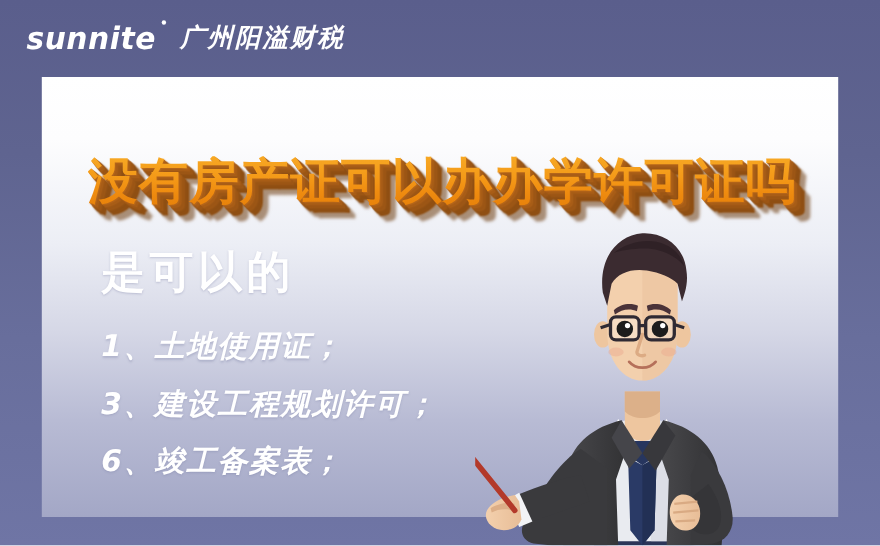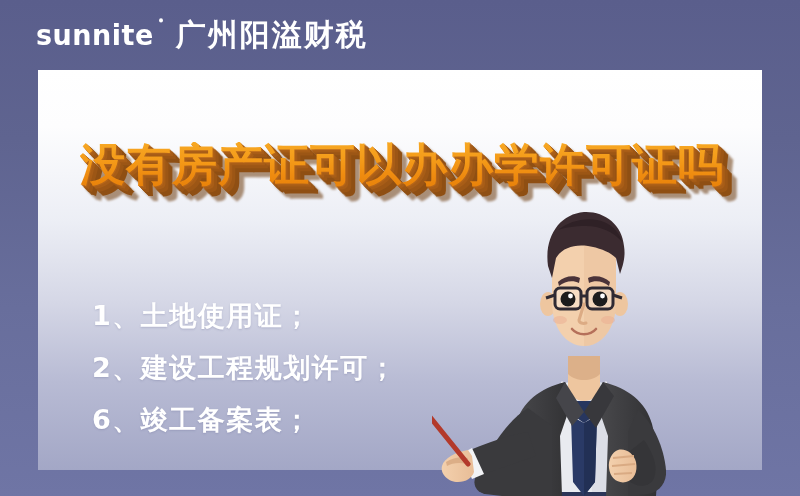--- a/index.html
+++ b/index.html
@@ -21,23 +21,24 @@
 
   
   .header {
     position: absolute;
     left: 0;
     top: 0;
     width: 800px;
     height: 70px;
     display: flex;
     align-items: center;
-    padding-left: 36px;
+    padding-left: 24px;
     box-sizing: border-box;
     z-index: 6;
+    font-style: italic;
   }
   .logo-mark {
     font-size: 27px;
     font-weight: bold;
     letter-spacing: 0.5px;
     color: #ffffff;
     position: relative;
     line-height: 1;
     font-family: "DejaVu Sans", sans-serif;
     transform: scaleY(1.04);
@@ -46,21 +47,21 @@
     position: absolute;
     top: -3px;
     right: -9px;
     width: 4px;
     height: 4px;
     border-radius: 50%;
     background: #ffffff;
   }
   .logo-cn {
     margin-left: 22px;
-    font-size: 30px;
+    font-size: 23px;
     font-weight: bold;
     color: #ffffff;
     letter-spacing: 2px;
     line-height: 1;
     font-family: "DejaVu Sans", "Liberation Sans", sans-serif;
   }
 
   
   .panel {
     position: absolute;
@@ -126,20 +127,21 @@
     text-shadow: 0 1px 2px rgba(90,94,140,0.28);
   }
 
   .list {
     position: absolute;
     left: 92px;
     top: 232px;
     margin: 0;
     padding: 0;
     list-style: none;
+    font-style: italic;
   }
   .list li {
     font-size: 27px;
     font-weight: bold;
     color: #ffffff;
     letter-spacing: 1.5px;
     line-height: 1;
     margin-bottom: 25px;
     white-space: nowrap;
     font-family: "DejaVu Sans", "Liberation Sans", sans-serif;
@@ -167,23 +169,24 @@
       <span>sunnite</span>
       <span class="reg-dot"></span>
     </div>
     <div class="logo-cn">广州阳溢财税</div>
   </div>
 
   <div class="panel"></div>
 
   <div class="content">
     <div class="title">没有房产证可以办办学许可证吗</div>
+    <div class="subtitle">是可以的</div>
     <ul class="list">
       <li>1、土地使用证；</li>
-      <li>2、建设工程规划许可；</li>
+      <li>3、建设工程规划许可；</li>
       <li>6、竣工备案表；</li>
     </ul>
   </div>
 
   <div class="character">
     <svg viewBox="0 0 300 300" width="300" height="300">
       <defs>
         <linearGradient id="suitG" x1="0" y1="0" x2="1" y2="0">
           <stop offset="0%" stop-color="#4a4a4d"></stop>
           <stop offset="55%" stop-color="#3c3c3f"></stop>

